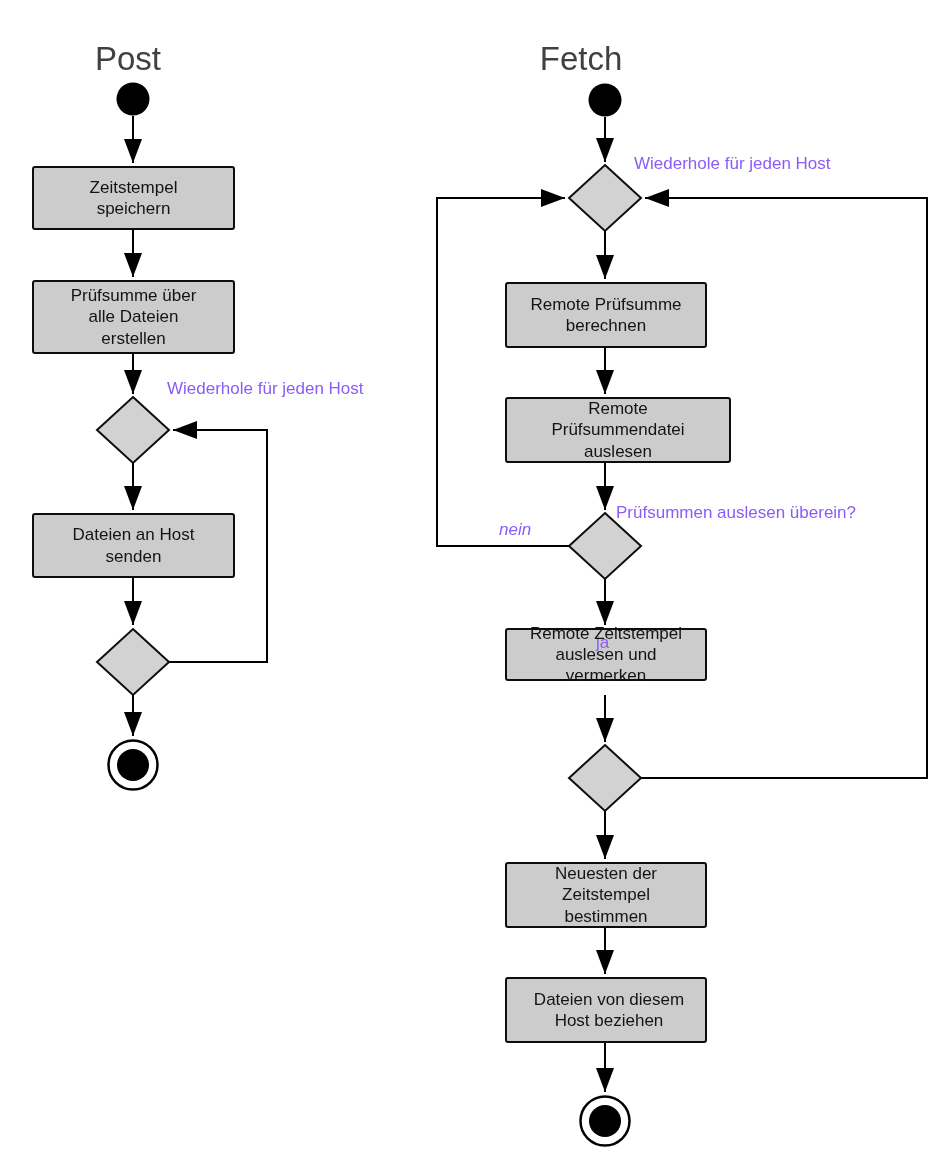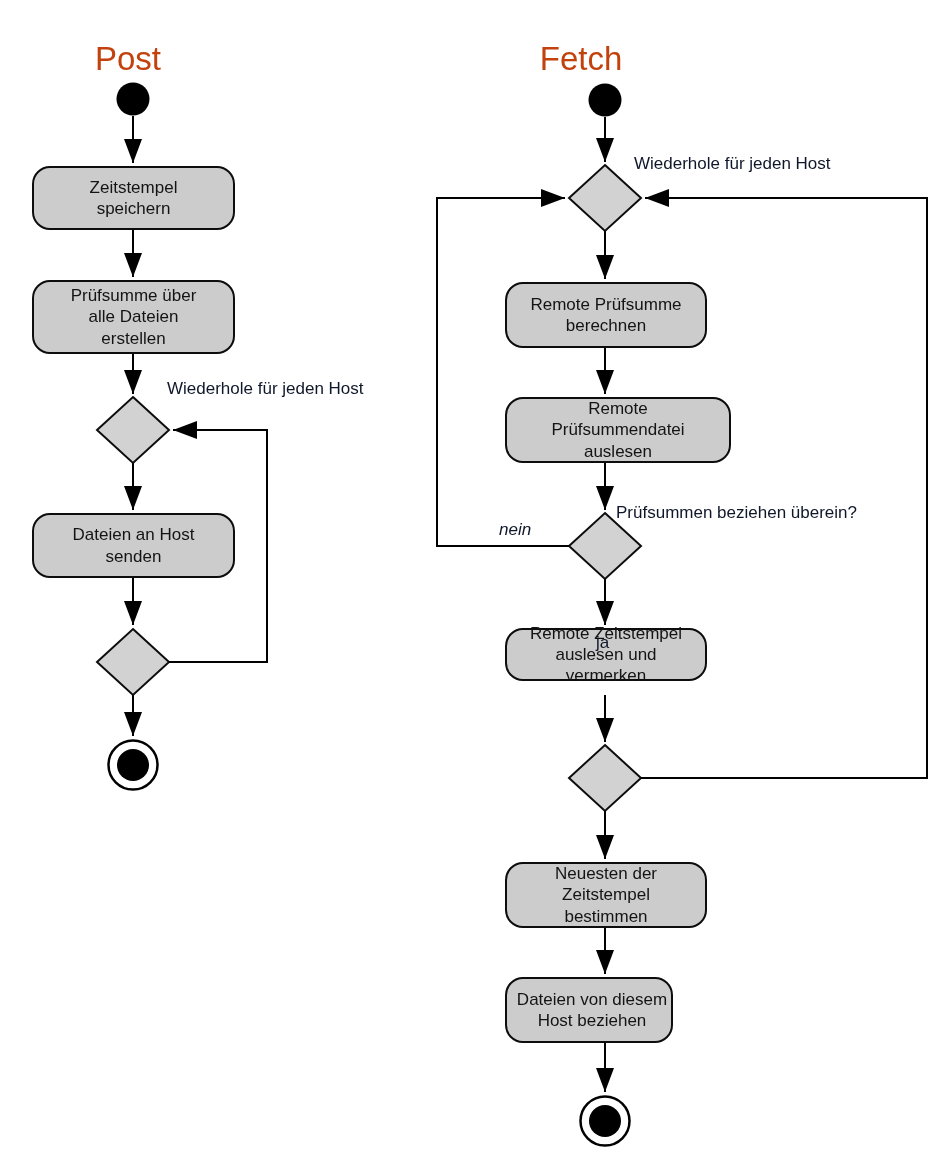--- a/index.html
+++ b/index.html
@@ -15,41 +15,41 @@
   .edge { stroke: #000000; stroke-width: 2; fill: none; }
   .decision { fill: #d2d2d2; stroke: #0d0d0d; stroke-width: 2; }
   .start-node { fill: #000000; }
   .end-outer { fill: #ffffff; stroke: #000000; stroke-width: 2.5; }
   .end-inner { fill: #000000; }
   .activity {
     position: absolute;
     box-sizing: border-box;
     background: #cccccc;
     border: 2px solid #0d0d0d;
-    border-radius: 18px;
+    border-radius: 3px;
     display: flex;
     align-items: center;
     justify-content: center;
     text-align: center;
     white-space: pre-line;
     font-size: 17px;
     line-height: 1.24;
     color: #141414;
   }
   .title {
     position: absolute;
     transform: translateX(-50%);
     font-size: 33px;
-    color: #c2410c;
+    color: #404040;
     white-space: nowrap;
   }
   .guard {
     position: absolute;
     font-size: 17px;
-    color: #0f172a;
+    color: #8b5cf6;
     white-space: nowrap;
   }
 </style>
 </head>
 <body>
 
 <div class="canvas">
 
   <svg class="layer" width="948" height="1158" viewBox="0 0 948 1158">
     <defs>
@@ -105,22 +105,22 @@
 berechnen</div>
   <div class="activity" style="left:505px; top:397px; width:226px; height:66px;">Remote
 Prüfsummendatei
 auslesen</div>
   <div class="activity" style="left:505px; top:628px; width:202px; height:53px;">Remote Zeitstempel
 auslesen und
 vermerken</div>
   <div class="activity" style="left:505px; top:862px; width:202px; height:66px;">Neuesten der
 Zeitstempel
 bestimmen</div>
-  <div class="activity" style="left:505px; top:977px; width:168px; height:66px;padding-left:6px;">Dateien von diesem
+  <div class="activity" style="left:505px; top:977px; width:202px; height:66px;padding-left:6px;">Dateien von diesem
 Host beziehen</div>
 
   <div class="guard" style="left:167px; top:379px;">Wiederhole für jeden Host</div>
   <div class="guard" style="left:634px; top:154px;">Wiederhole für jeden Host</div>
-  <div class="guard" style="left:616px; top:503px;">Prüfsummen beziehen überein?</div>
+  <div class="guard" style="left:616px; top:503px;">Prüfsummen auslesen überein?</div>
   <div class="guard" style="left:499px; top:520px;font-style:italic;">nein</div>
   <div class="guard" style="left:596px; top:585px;margin-top:48px;">ja</div>
 
 </div>
 
 </body></html>

